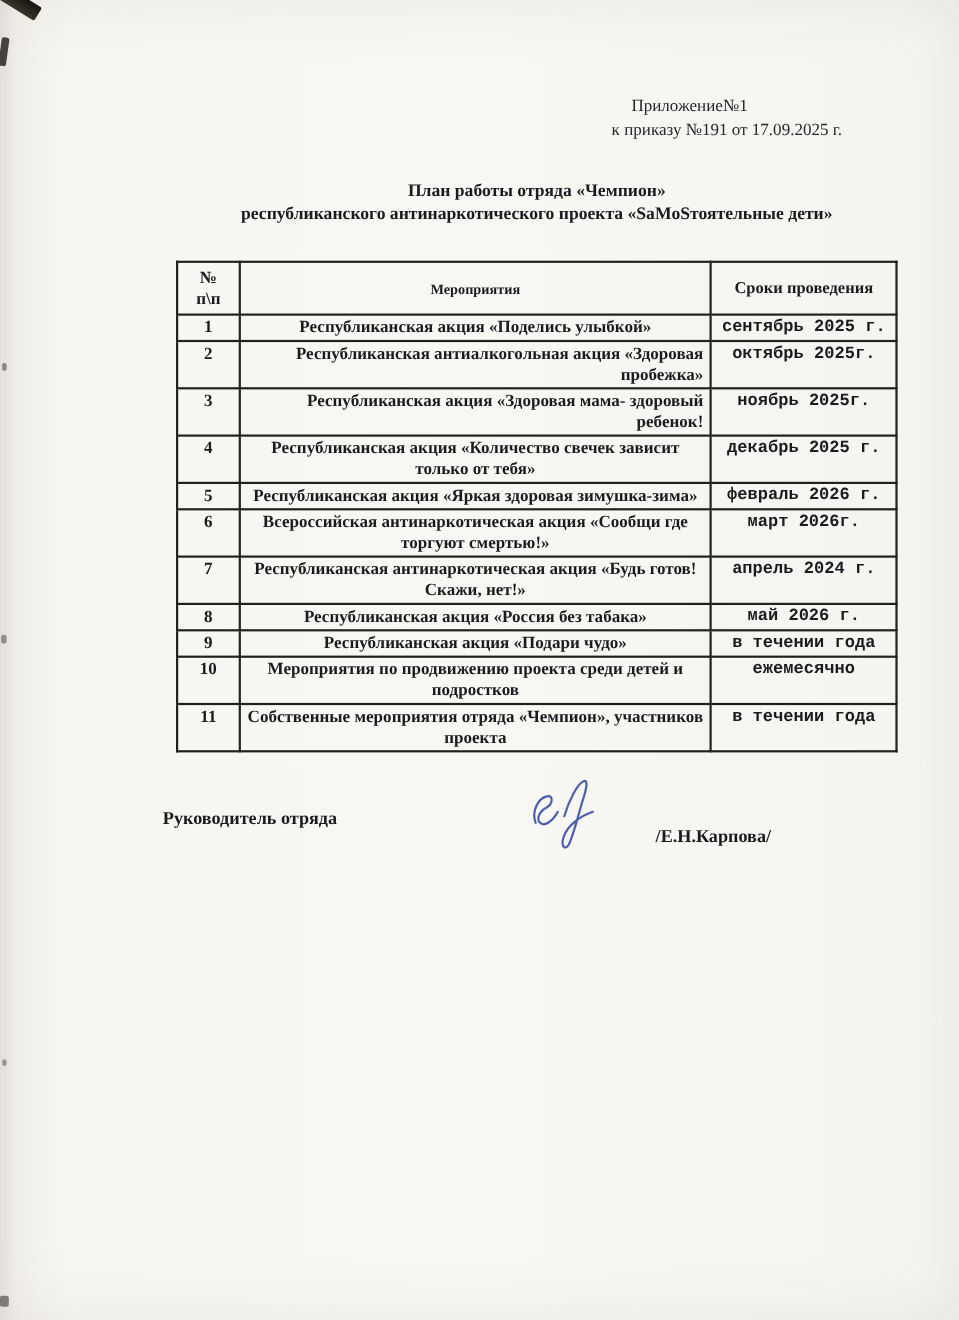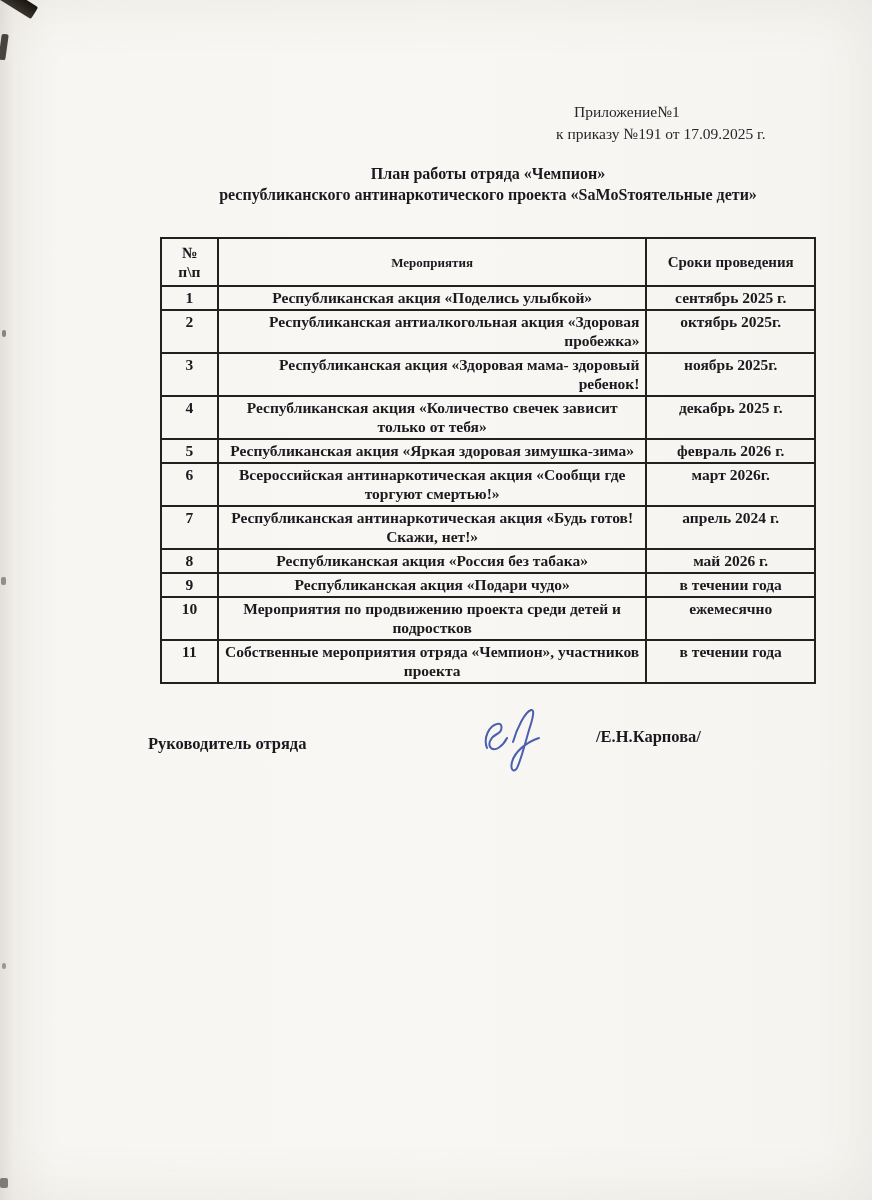--- a/index.html
+++ b/index.html
@@ -24,21 +24,21 @@
     background:linear-gradient(#17140f,#3a352c);
   }
   .edge-mark1{top:34px;left:0;width:7px;height:26px;transform:rotate(8deg);opacity:.85;}
   .edge-mark2{top:330px;left:2px;width:4px;height:7px;opacity:.5;}
   .edge-mark3{top:577px;left:1px;width:5px;height:8px;opacity:.45;}
   .edge-mark4{top:963px;left:2px;width:4px;height:6px;opacity:.4;}
   .edge-mark5{top:1178px;left:0px;width:8px;height:10px;opacity:.55;}
 
   .annotation{
     position:absolute;top:86px;left:556px;width:250px;
-    font-size:15.5px;line-height:22px;color:#27262b;margin-top:15px;
+    font-size:15.5px;line-height:22px;color:#27262b;
   }
   .annotation .a1{padding-left:18px;}
 
   .content{position:absolute;left:160px;width:656px;}
 
   .title-block{top:163px;text-align:center;font-weight:bold;font-size:16px;line-height:21px;color:#1a191e;}
 
   table.plan{
     position:absolute;top:237px;left:160px;width:656px;
     border-collapse:collapse;
@@ -50,29 +50,29 @@
     vertical-align:top;
     line-height:19px;
   }
   th.col-num{width:46px;}
   th.col-events{width:412px;font-size:13px;}
   th.col-dates{width:156px;font-size:15px;}
   table.plan th{text-align:center;vertical-align:middle;padding:4px 4px;}
   td.num{text-align:center;}
   td.event{text-align:center;}
   td.event.align-left{text-align:right;}
-  td.date{text-align:center;vertical-align:middle;}
+  td.date{text-align:center;vertical-align:middle;font-family:Liberation Mono, monospace;}
 
   .footer{
     position:absolute;top:726px;left:148px;width:620px;
     font-weight:bold;font-size:16.5px;color:#1a191e;
   }
   .footer .label{position:absolute;left:0;top:8px;}
   .footer .sign{position:absolute;left:325px;top:-22px;}
-  .footer .name{position:absolute;left:448px;top:1px;}
+  .footer .name{position:absolute;left:448px;top:24px;}
 </style>
 </head>
 <body>
 
 <div class="page">
 
   <div class="artifact corner-mark"></div>
   <div class="artifact edge-mark1"></div>
   <div class="artifact edge-mark2"></div>
   <div class="artifact edge-mark3"></div>

